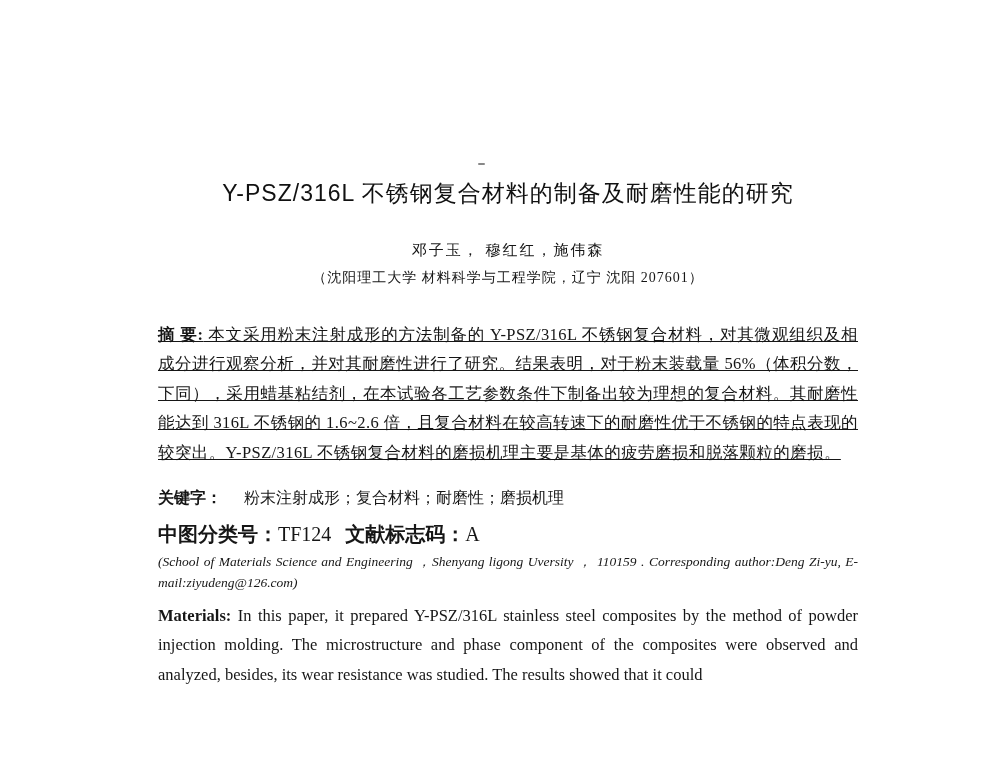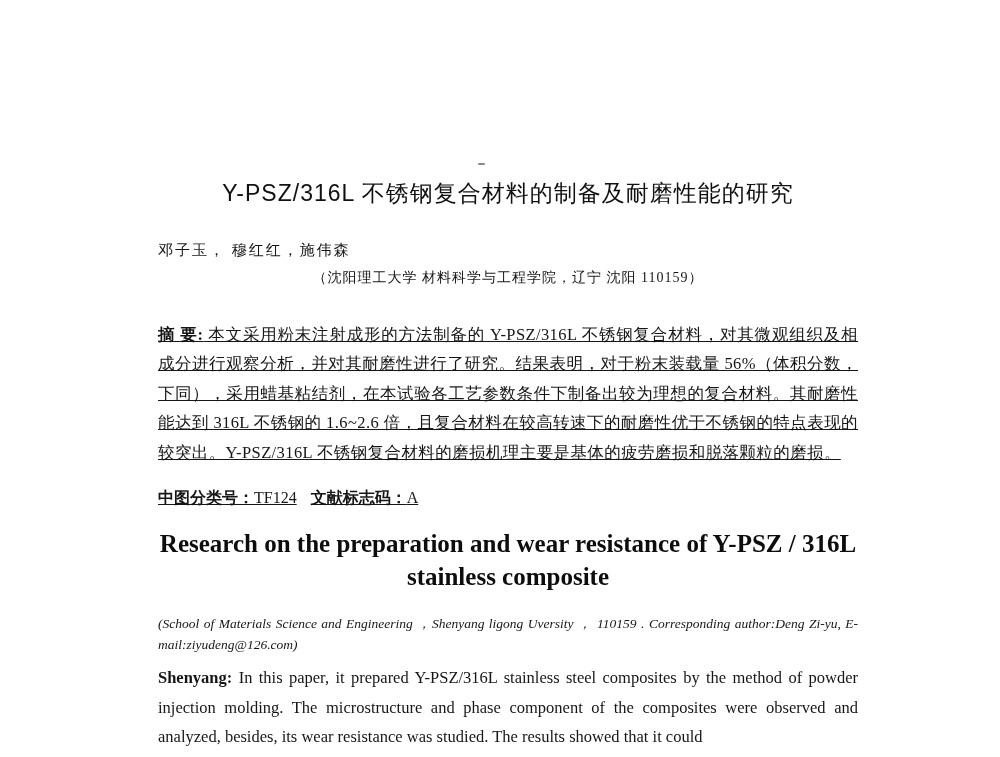--- a/index.html
+++ b/index.html
@@ -35,20 +35,21 @@
     margin-top: 178px;
     text-align: center;
     font-family: "Liberation Sans", sans-serif;
     font-weight: 400;
     font-size: 23px;
     letter-spacing: 1px;
     color: #111;
   }
   .authors-zh {
     margin-top: 32px;
+    text-align: center;
     font-size: 15px;
     letter-spacing: 2px;
   }
   .affiliation-zh {
     margin-top: 9px;
     text-align: center;
     font-size: 14px;
     letter-spacing: 1px;
   }
   .abstract-zh {
@@ -64,24 +65,23 @@
   }
   .keywords-line {
     margin-top: 0px;
     font-size: 16px;
     line-height: 27px;
   }
   .keywords-line .kw-text {
     margin-left: 22px;
   }
   .clc-line {
-    margin-top: 1px;
-    font-size: 16px;
+    margin-top: 10px;
+    font-size: 20px;
     line-height: 27px;
-    text-decoration: underline;
   }
   .clc-line .value {
     margin-right: 14px;
   }
   .title-en {
     margin-top: 16px;
     text-align: center;
     font-weight: 700;
     font-size: 25px;
     line-height: 33px;
@@ -111,27 +111,27 @@
 <body>
 
 <div class="scan-artifact"></div>
 
 <div class="page">
 
   <h1 class="title-zh">Y-PSZ/316L 不锈钢复合材料的制备及耐磨性能的研究</h1>
 
   <div class="authors-zh">邓子玉， 穆红红，施伟森</div>
 
-  <div class="affiliation-zh">（沈阳理工大学 材料科学与工程学院，辽宁 沈阳 110159）</div>
+  <div class="affiliation-zh">（沈阳理工大学 材料科学与工程学院，辽宁 沈阳 207601）</div>
 
   <p class="abstract-zh"><span class="bold-label">摘  要:</span><span> 本文采用粉末注射成形的方法制备的 Y-PSZ/316L 不锈钢复合材料，对其微观组织及相成分进行观察分析，并对其耐磨性进行了研究。结果表明，对于粉末装载量 56%（体积分数，下同），采用蜡基粘结剂，在本试验各工艺参数条件下制备出较为理想的复合材料。其耐磨性能达到 316L 不锈钢的 1.6~2.6 倍，且复合材料在较高转速下的耐磨性优于不锈钢的特点表现的较突出。Y-PSZ/316L 不锈钢复合材料的磨损机理主要是基体的疲劳磨损和脱落颗粒的磨损。</span></p>
 
+  <div class="keywords-line"><span class="bold-label">关键字：</span><span class="kw-text">粉末注射成形；复合材料；耐磨性；磨损机理</span></div>
 
   <div class="clc-line"><span class="bold-label">中图分类号：</span><span class="value">TF124</span><span class="bold-label">文献标志码：</span><span class="value">A</span></div>
 
-  <h2 class="title-en">Research on the preparation and wear resistance of Y-PSZ / 316L stainless composite</h2>
 
 
   <div class="affiliation-en">(School of Materials Science and Engineering ，Shenyang ligong Uversity ， 110159 .  Corresponding author:Deng Zi-yu,  E-mail:ziyudeng@126.com)</div>
 
-  <p class="abstract-en"><span class="bold-label">Shenyang:</span><span> In this paper, it prepared Y-PSZ/316L stainless steel composites by the method of powder injection molding. The microstructure and phase component of the composites were observed and analyzed, besides, its wear resistance was studied. The results showed that it could</span></p>
+  <p class="abstract-en"><span class="bold-label">Materials:</span><span> In this paper, it prepared Y-PSZ/316L stainless steel composites by the method of powder injection molding. The microstructure and phase component of the composites were observed and analyzed, besides, its wear resistance was studied. The results showed that it could</span></p>
 
 </div>
 
 </body></html>

